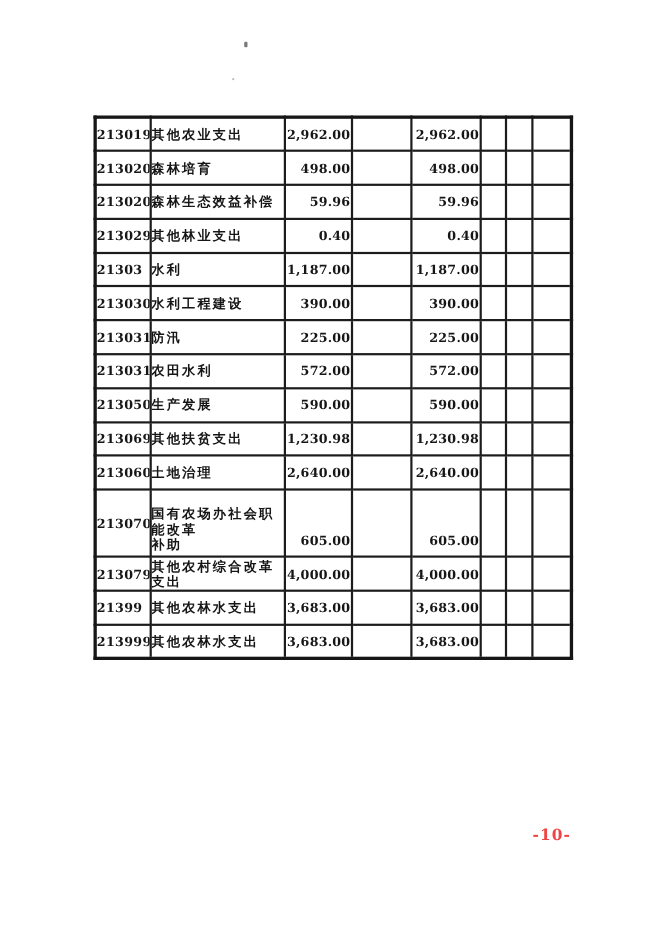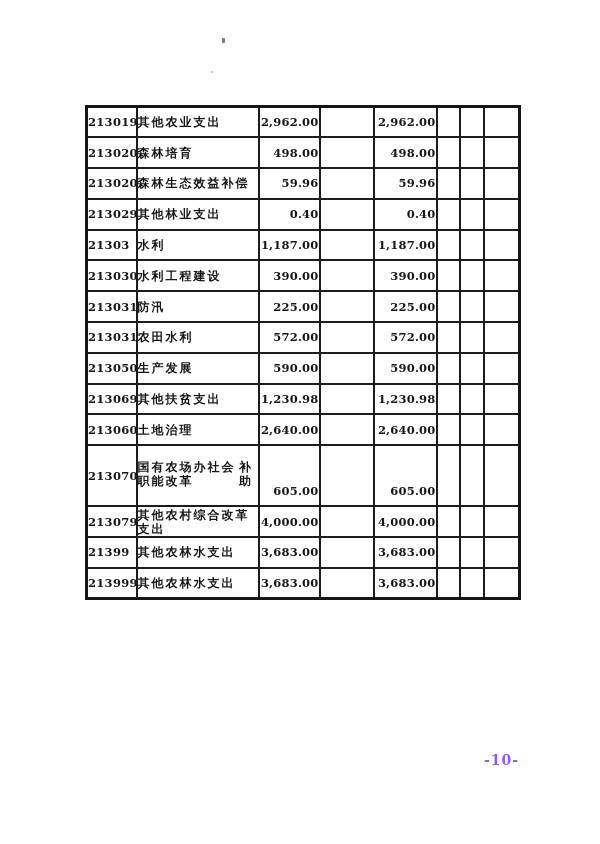--- a/index.html
+++ b/index.html
@@ -49,31 +49,31 @@
   td.cell-amt{
     font-family:"DejaVu Serif","Liberation Serif",serif;
     font-weight:bold;
     font-size:11.5px;
     text-align:right;
     padding-right:8px;
     letter-spacing:.2px;
   }
   tr.tall td.cell-amt{vertical-align:bottom;padding-bottom:7px;}
   tr.tall td.cell-name .nm-lines{
-    display:flex;flex-direction:row;justify-content:flex-start;
+    display:flex;flex-direction:column;justify-content:flex-start;
     height:46px;padding:7px 0 6px 0;box-sizing:border-box;
   }
   .page-number{
     position:absolute;
     left:484px;top:752px;
     font-family:"DejaVu Serif","Liberation Serif",serif;
     font-weight:bold;
     font-size:14px;
     letter-spacing:1px;
-    color:#8b5cf6;
+    color:#ef4444;
   }
 </style>
 </head>
 <body>
 
 <div class="scan-page">
 
   <div class="speck s1"></div>
   <div class="speck s2"></div>
 

